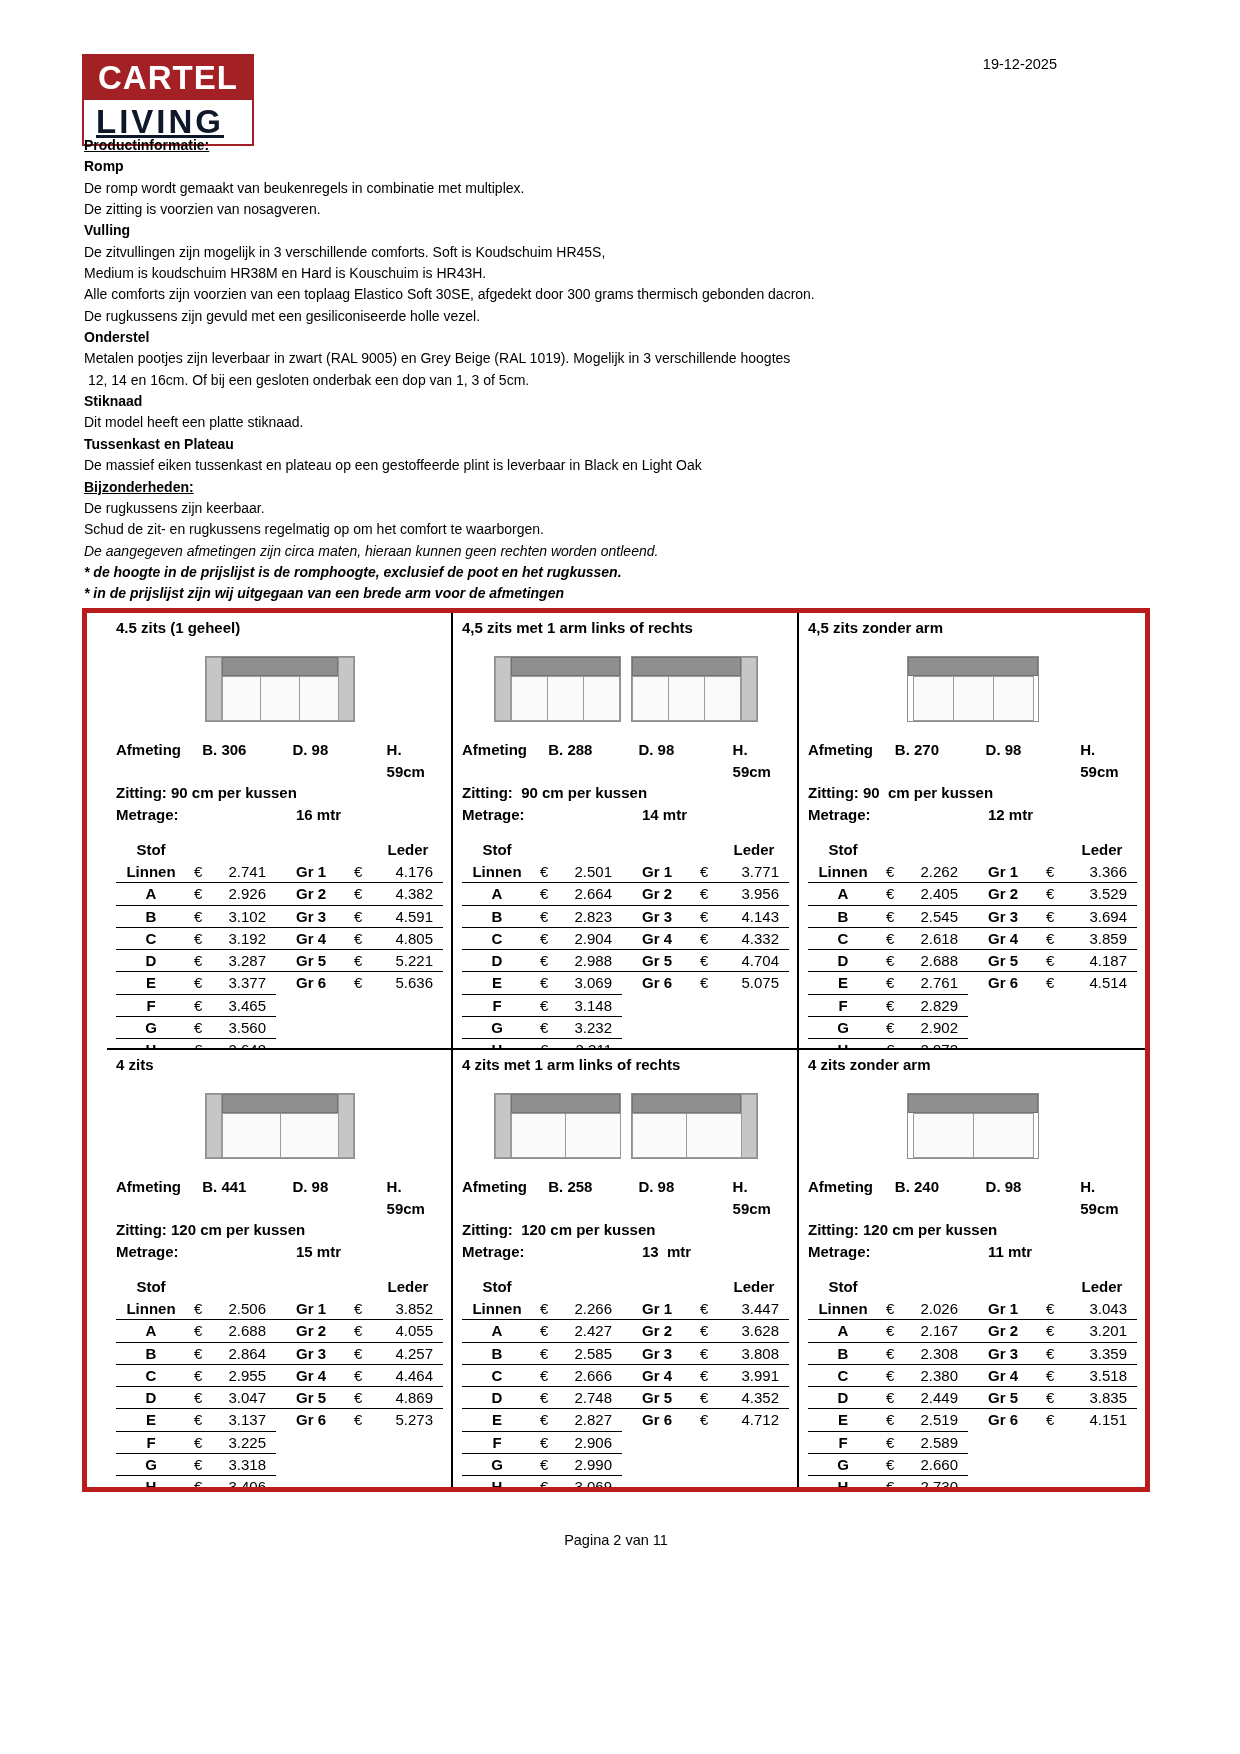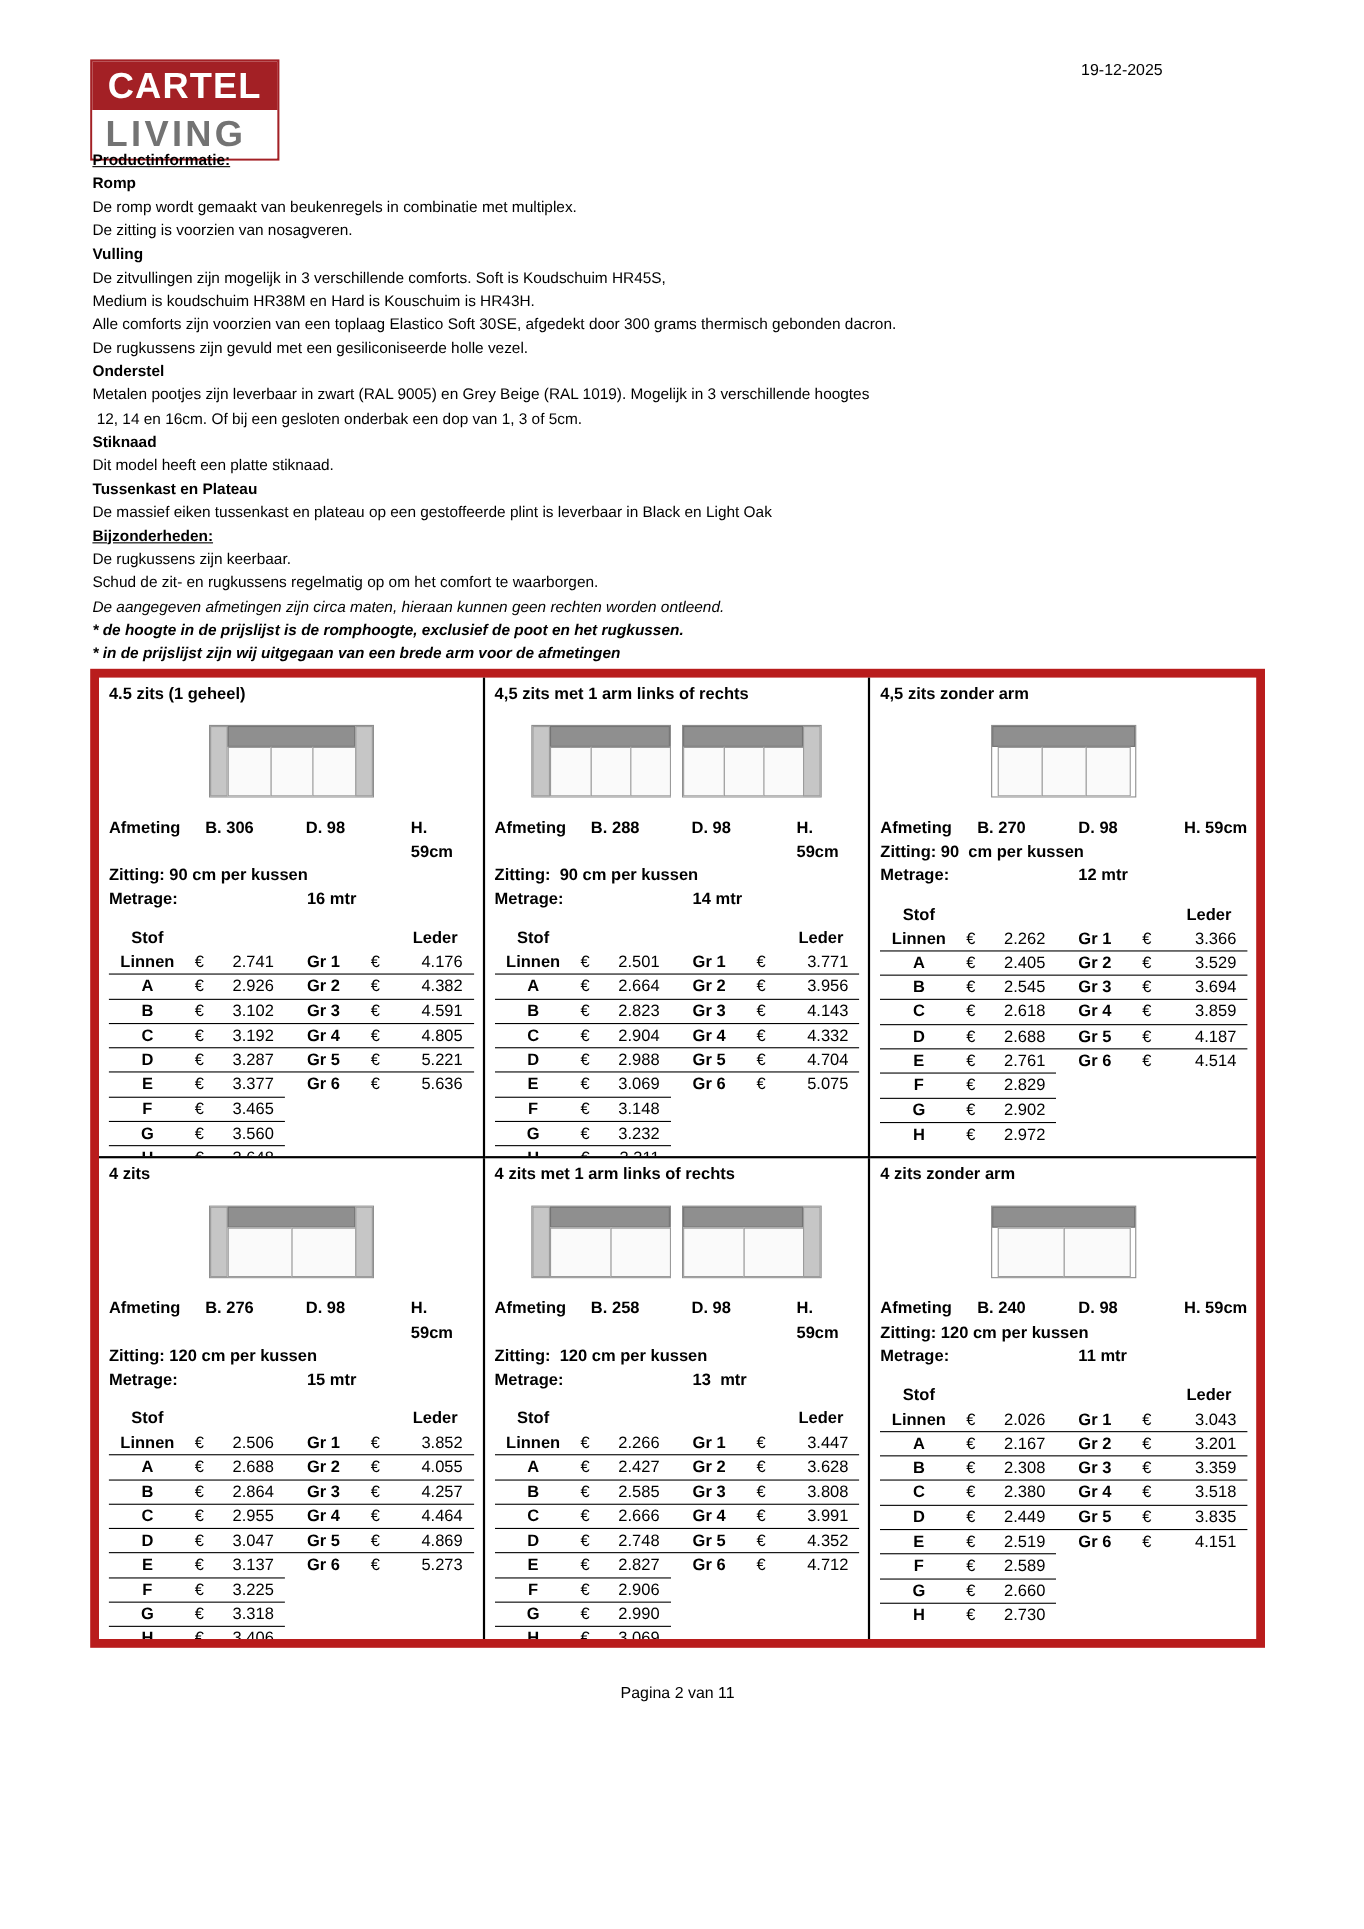--- a/index.html
+++ b/index.html
@@ -5,36 +5,36 @@
   * { box-sizing: border-box; }
   html,body { margin:0; padding:0; }
   body {
     width:1240px; height:1754px; position:relative; background:#ffffff;
     font-family:"Liberation Sans", sans-serif; color:#000;
   }
   
   .logo { position:absolute; left:82px; top:54px; display:flex; border:2px solid #a32025;flex-direction:column; }
   .logo-cartel { background:#a32025; color:#fff; font-weight:bold; font-size:33px;
     line-height:44px; padding:0 14px; letter-spacing:1px; }
-  .logo-living { background:#fff; color:#737373; font-weight:bold; font-size:33px;
-    line-height:44px; padding:0 12px; letter-spacing:3px; }
+  .logo-living { background:#fff; color:#0f172a; font-weight:bold; font-size:33px;
+    line-height:44px; padding:0 12px; letter-spacing:3px;text-decoration:underline; }
   .title-block { position:absolute; top:52px; right:183px; text-align:right; }
   .page-title { font-weight:bold; font-size:26px; line-height:30px; }
   .page-date { font-size:14.5px; margin-top:4px; }
   
   .product-info { position:absolute; left:84px; top:135px; width:1000px;
     font-size:14px; line-height:21.35px; white-space:pre-wrap; }
   .info-line.bold { font-weight:bold; }
   .info-line.underline { text-decoration:underline; }
   .info-line.italic { font-style:italic; }
   .info-line.bold-italic { font-weight:bold; font-style:italic; }
   
   .grid { position:absolute; left:82px; top:608px; width:1068px;
     display:grid; grid-template-columns:1fr 1fr 1fr; grid-template-rows:437px 437px;
-    border:8px solid #b91c1c; background:#fff; }
+    border:5px solid #b91c1c; background:#fff;padding-left:20px; }
   .panel { padding:4px 8px 0 9px; border-right:2.5px solid #000; border-bottom:2.5px solid #000; overflow:hidden; }
   .panel:nth-child(3n) { border-right:none; }
   .panel:nth-child(n+4) { border-bottom:none; }
   .panel-title { font-weight:bold; font-size:15px; line-height:22px; white-space:pre-wrap; }
   
   .diagram { height:100px; display:flex; align-items:center; justify-content:center; gap:10px; }
   .sofa { height:66px; display:flex; border:1px solid #8e8e8e; background:#fff; }
   .w-both { width:150px; } .w-pair { width:127px; } .w-none { width:132px; }
   .arm { width:16px; background:#c6c6c6; border:1px solid #9b9b9b; }
   .sofa-body { flex:1; display:flex; flex-direction:column; }
@@ -465,21 +465,21 @@
           <div class="sofa-body">
             <div class="back"></div>
             <div class="cushions">
               <div class="cushion"></div>
               <div class="cushion"></div>
             </div>
           </div>
           <div class="arm"></div>
         </div>
       </div>
-      <div class="afm"><span class="a1">Afmeting</span><span class="a2">B. 276</span><span class="a3">D. 98</span><span class="a4">H. 59cm</span></div>
+      <div class="afm"><span class="a1">Afmeting</span><span class="a2">B. 441</span><span class="a3">D. 98</span><span class="a4">H. 59cm</span></div>
       <div class="zit">Zitting: 120 cm per kussen</div>
       <div class="met"><span class="m1">Metrage:</span><span class="m2">15 mtr</span></div>
       <div class="ptable">
         <div class="th-row">
           <span class="th-stof">Stof</span>
           <span class="th-sp"></span>
           <span class="th-leder">Leder</span>
         </div>
         <div class="prow full-line">
           <div class="stof-part">

